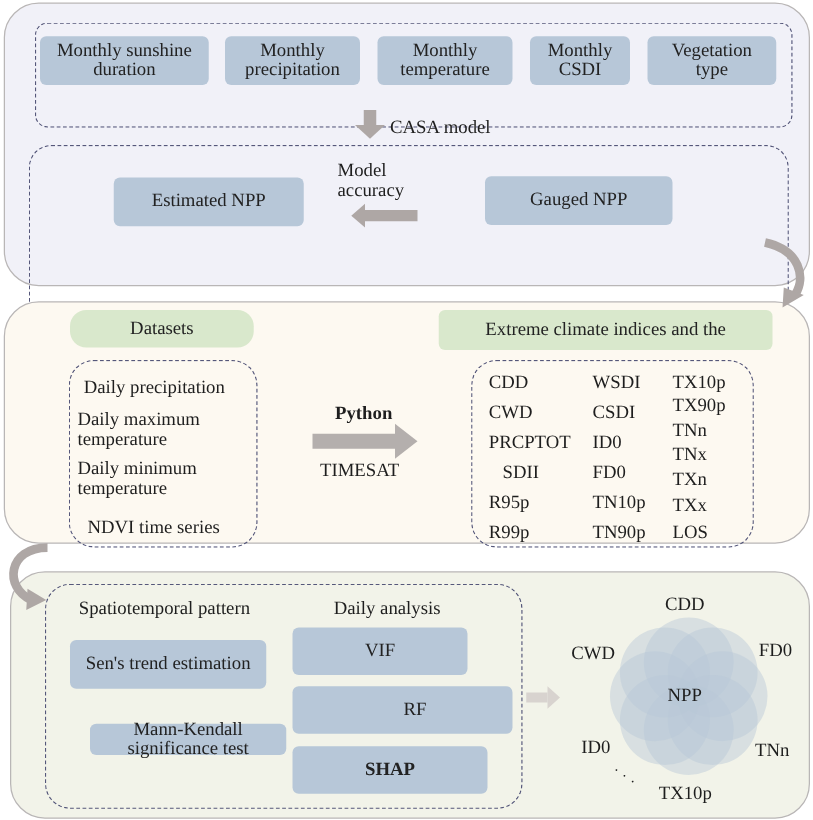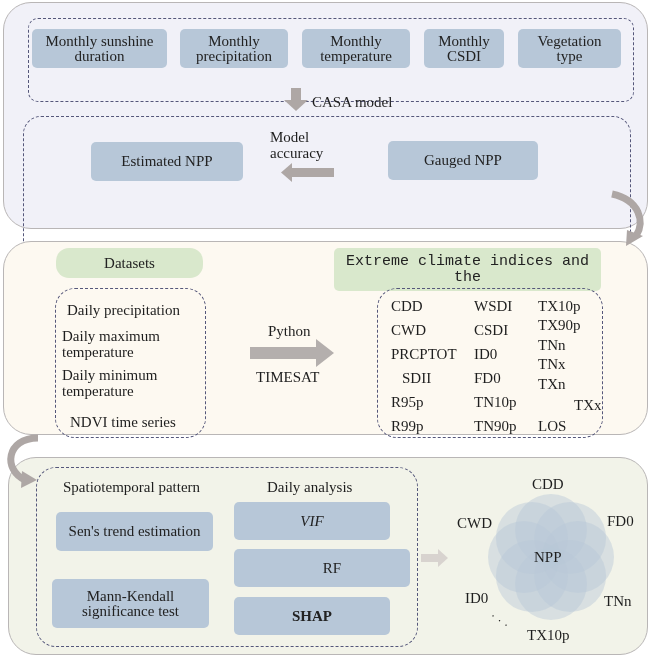--- a/index.html
+++ b/index.html
@@ -54,36 +54,36 @@
 
 <div class="txt center" style="left:270px; top:129px; width:70px;">
   <span>Model</span><br><span>accuracy</span>
 </div>
 
 <div class="panel" style="left:3px; top:241px; width:643px; height:192px; background:#fdf9f1;"></div>
 
 <div class="greenbox" style="left:56px; top:248px; width:147px; height:30px;border-radius:13px;">
   <span>Datasets</span>
 </div>
-<div class="greenbox" style="left:334px; top:248px; width:267px; height:43px; line-height:16px;font-family:Liberation Mono, monospace;">
+<div class="greenbox" style="left:351px; top:248px; width:267px; height:32px; line-height:16px;">
   <div><span>Extreme climate indices and the</span><br></div>
 </div>
 
 <div class="dash" style="left:55px; top:288px; width:149px; height:148px; border-radius:20px;"></div>
 
 <span class="txt" style="left:67px; top:302px;">Daily precipitation</span>
 <div class="txt center" style="left:62px; top:328px; width:135px;">
   <span>Daily maximum</span><br><span>temperature</span>
 </div>
 <div class="txt center" style="left:62px; top:367px; width:135px;">
   <span>Daily minimum</span><br><span>temperature</span>
 </div>
 <span class="txt" style="left:70px; top:414px;">NDVI time series</span>
 
-<span class="txt" style="left:268px; top:323px;">Python</span>
+<span class="txt" style="left:268px; top:323px;font-weight:bold;">Python</span>
 <span class="txt" style="left:256px; top:369px;">TIMESAT</span>
 
 <div class="dash" style="left:377px; top:288px; width:224px; height:148px; border-radius:20px;"></div>
 
 <div class="abs" style="left:391px; top:298px;">
   <div class="txt" style="position:absolute; top:0;">CDD</div>
   <div class="txt" style="position:absolute; top:24px;">CWD</div>
   <div class="txt" style="position:absolute; top:48px;">PRCPTOT</div>
   <div class="txt" style="position:absolute; top:72px;margin-left:11px;">SDII</div>
   <div class="txt" style="position:absolute; top:96px;">R95p</div>
@@ -96,39 +96,39 @@
   <div class="txt" style="position:absolute; top:72px;">FD0</div>
   <div class="txt" style="position:absolute; top:96px;">TN10p</div>
   <div class="txt" style="position:absolute; top:120px;">TN90p</div>
 </div>
 <div class="abs" style="left:538px; top:298px;">
   <div class="txt" style="position:absolute; top:0;">TX10p</div>
   <div class="txt" style="position:absolute; top:19px;">TX90p</div>
   <div class="txt" style="position:absolute; top:39px;">TNn</div>
   <div class="txt" style="position:absolute; top:58px;">TNx</div>
   <div class="txt" style="position:absolute; top:78px;">TXn</div>
-  <div class="txt" style="position:absolute; top:99px;margin-left:36px;">TXx</div>
+  <div class="txt" style="position:absolute; top:99px;">TXx</div>
   <div class="txt" style="position:absolute; top:120px;">LOS</div>
 </div>
 
 <div class="panel" style="left:8px; top:457px; width:638px; height:196px; background:#f2f3e9;"></div>
 
 <div class="dash" style="left:36px; top:467px; width:380px; height:178px; border-radius:20px;"></div>
 
 <span class="txt" style="left:63px; top:479px;">Spatiotemporal pattern</span>
 <span class="txt" style="left:267px; top:479px;">Daily analysis</span>
 
 <div class="box" style="left:56px; top:512px; width:157px; height:39px;">
   <span>Sen's trend estimation</span>
 </div>
-<div class="box" style="left:52px; top:579px; width:157px; height:49px;">
+<div class="box" style="left:72px; top:579px; width:157px; height:25px;">
   <div><span>Mann-Kendall</span><br><span>significance test</span></div>
 </div>
 
-<div class="box" style="left:234px; top:502px; width:156px; height:38px;font-style:italic;">
+<div class="box" style="left:234px; top:502px; width:140px; height:38px;">
   <span>VIF</span>
 </div>
 <div class="box" style="left:234px; top:549px; width:156px; height:38px;padding-left:20px;">
   <span>RF</span>
 </div>
 <div class="box" style="left:234px; top:597px; width:156px; height:38px;font-weight:bold;">
   <span>SHAP</span>
 </div>
 
 <svg width="650" height="656">

